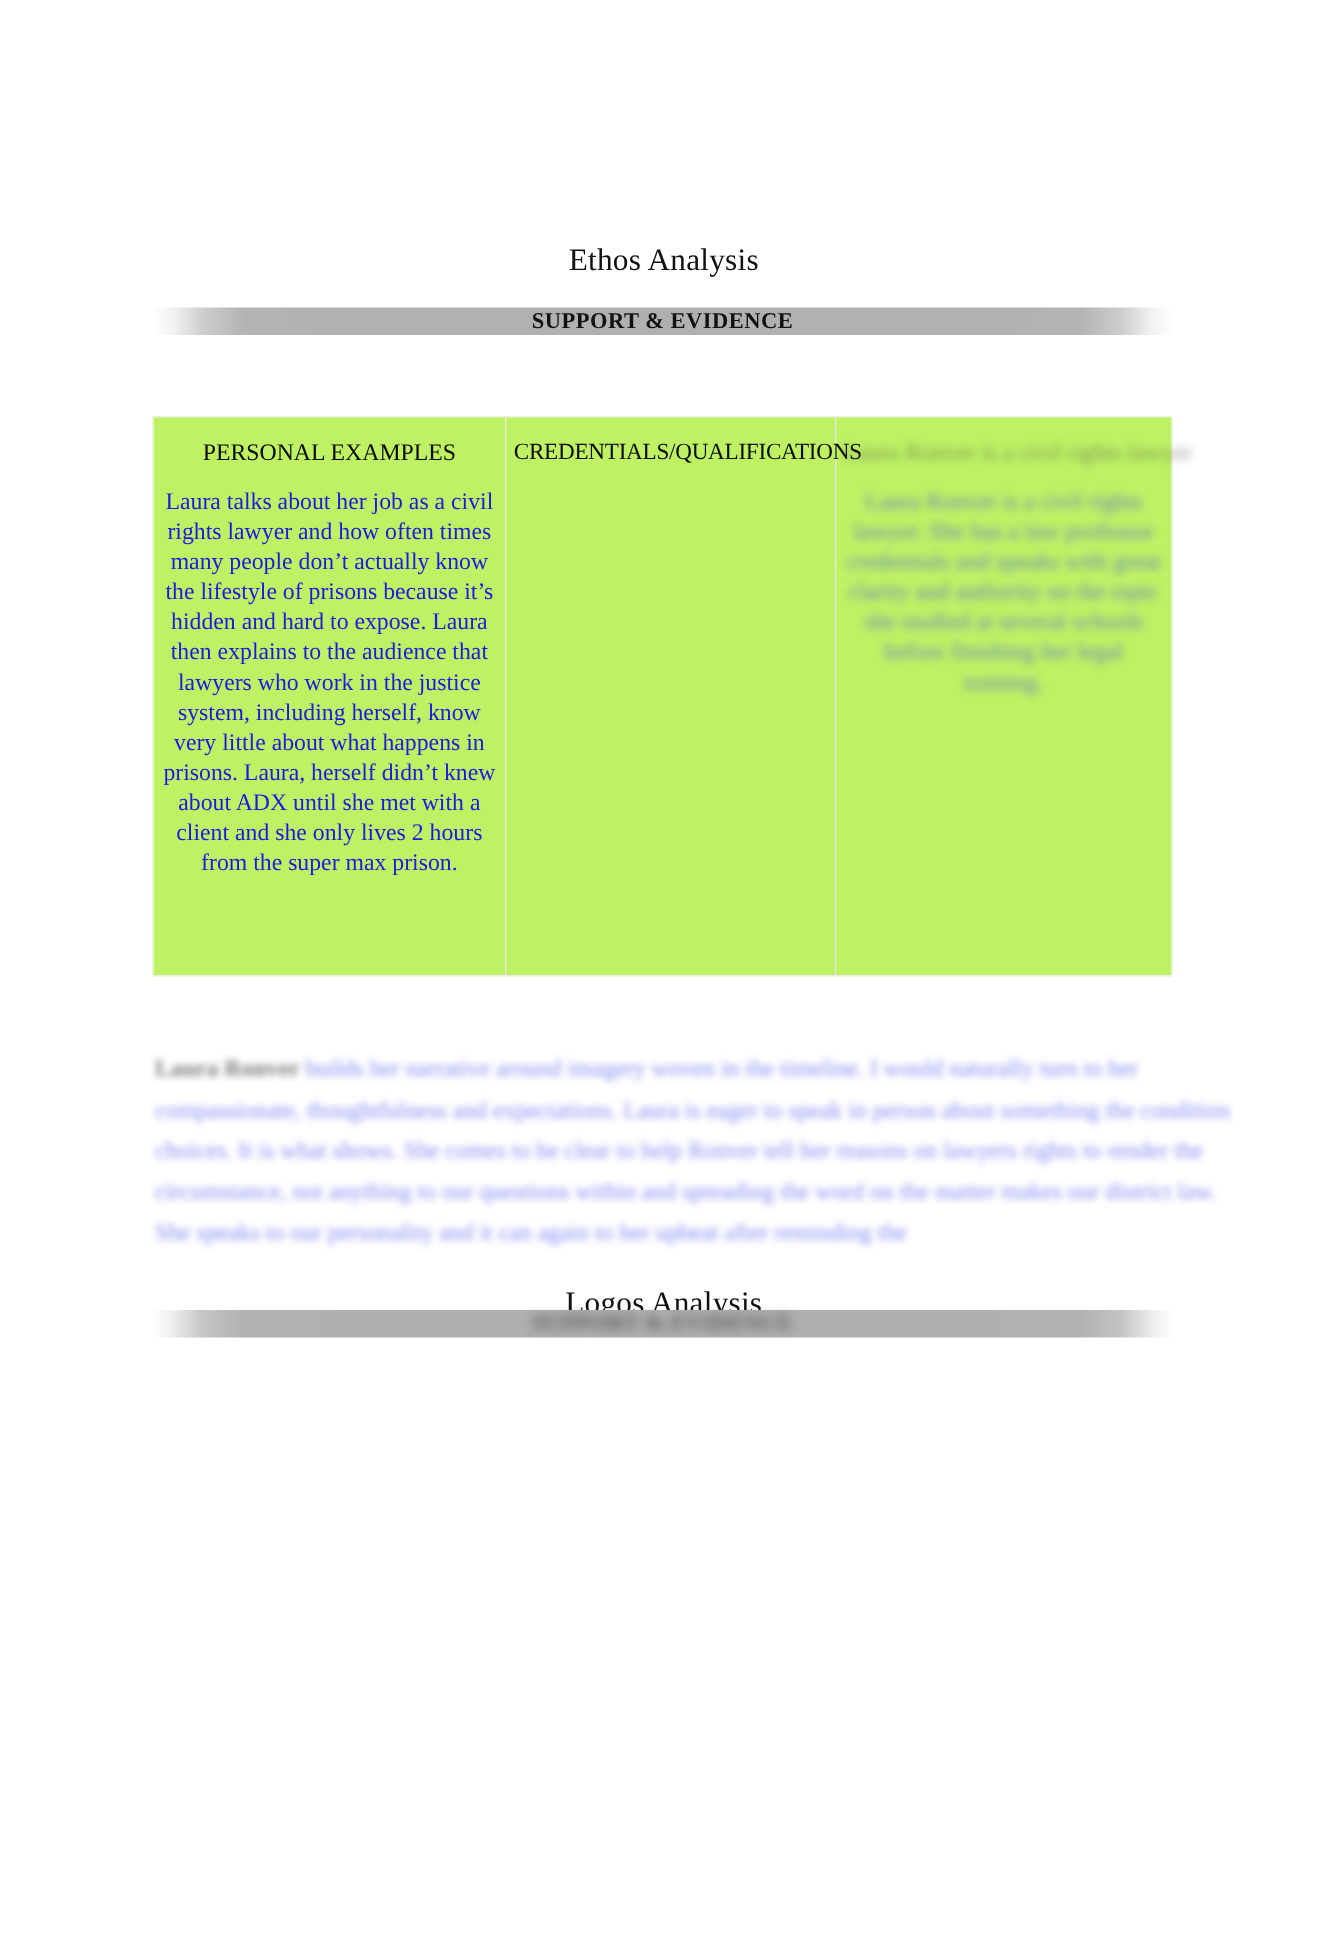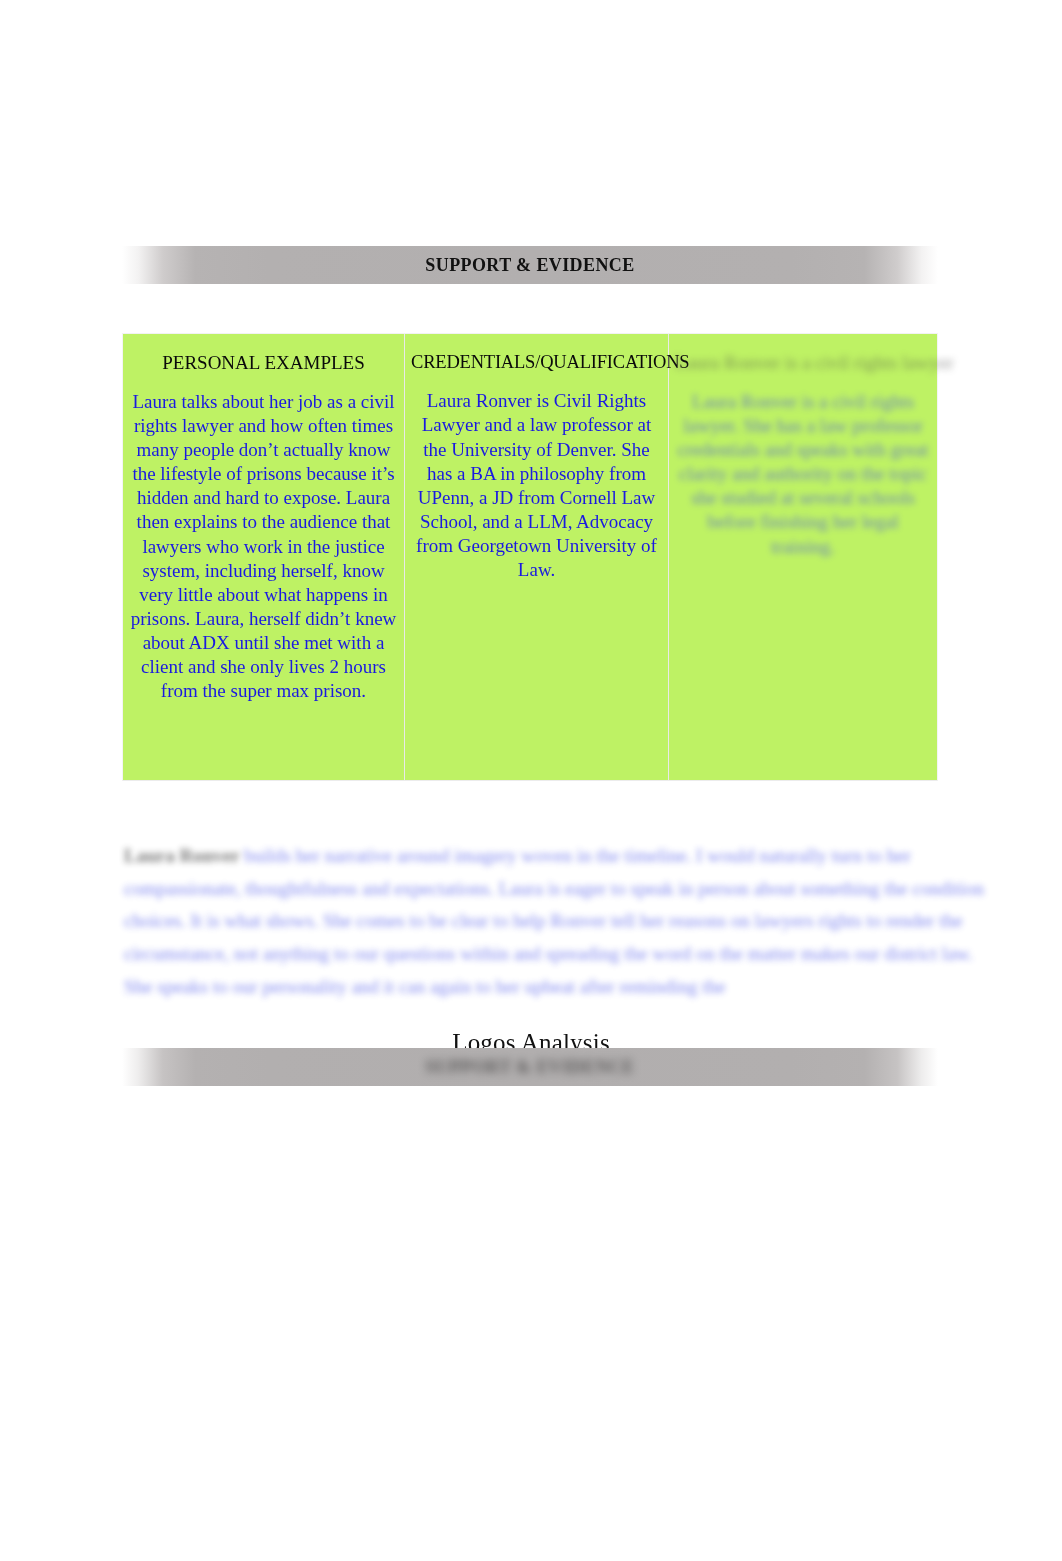--- a/index.html
+++ b/index.html
@@ -36,35 +36,35 @@
     letter-spacing: 0.2px;
   }
   #ethos-heading { top: 195px; }
   #logos-heading { top: 1029px; }
 
   
   .banner {
     position: absolute;
     left: 122px;
     width: 816px;
-    height: 38px;
+    height: 22px;
     background: linear-gradient(to right,
         #ffffff 0%,
         #f3f2f2 2%,
         #cfcccc 5%,
         #b6b3b3 9%,
         #b3b0b0 18%,
         #b2afaf 50%,
         #b3b0b0 82%,
         #b6b3b3 91%,
         #cfcccc 95%,
         #f3f2f2 98%,
         #ffffff 100%);
     display: flex;
-    align-items: center;
+    align-items: flex-start;
     justify-content: center;
   }
   .banner-label {
     font-size: 18px;
     font-weight: bold;
     color: #111111;
     letter-spacing: 0.4px;
     white-space: nowrap;
   }
   #support-banner-1 { top: 246px; }
@@ -159,35 +159,35 @@
   #analysis-paragraph .lead {
     color: #1c1c1c;
     font-weight: bold;
   }
 </style>
 </head>
 <body>
 
 <div class="page">
 
+  <div class="section-heading" id="ethos-heading">Ethos Analysis</div>
 
   <div class="banner" id="support-banner-1">
     <span class="banner-label">SUPPORT &amp; EVIDENCE</span>
   </div>
 
   <div class="evidence-table">
 
     <div class="evi-col c1">
       <div class="col-title">PERSONAL EXAMPLES</div>
       <div class="col-body">Laura talks about her job as a civil rights lawyer and how often times many people don’t actually know the lifestyle of prisons because it’s hidden and hard to expose. Laura then explains to the audience that lawyers who work in the justice system, including herself, know very little about what happens in prisons. Laura, herself didn’t knew about ADX until she met with a client and she only lives 2 hours from the super max prison.</div>
     </div>
 
     <div class="evi-col c2">
       <div class="col-title tight">CREDENTIALS/QUALIFICATIONS</div>
-      <div class="col-body">Laura Ronver is Civil Rights Lawyer and a law professor at the University of Denver. She has a BA in philosophy from UPenn, a JD from Cornell Law School, and a LLM, Advocacy from Georgetown University of Law.</div>
     </div>
 
     <div class="evi-col c3">
       <div class="col-title redacted-title">Laura Ronver is a civil rights lawyer</div>
       <div class="col-body redacted-body">Laura Ronver is a civil rights lawyer. She has a law professor credentials and speaks with great clarity and authority on the topic she studied at several schools before finishing her legal training.</div>
     </div>
 
   </div>
 
   <div id="analysis-paragraph">

